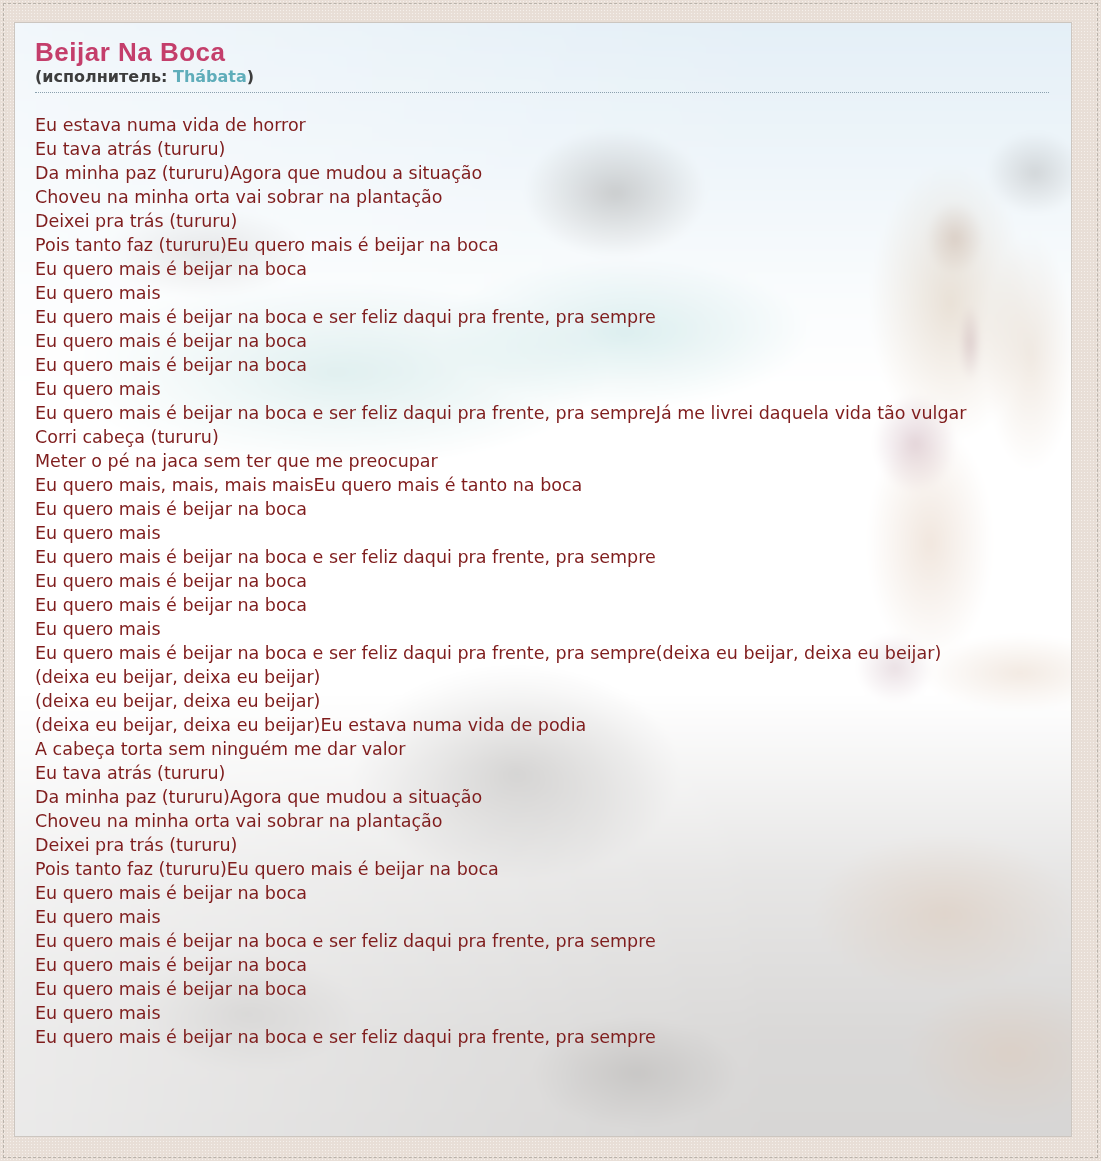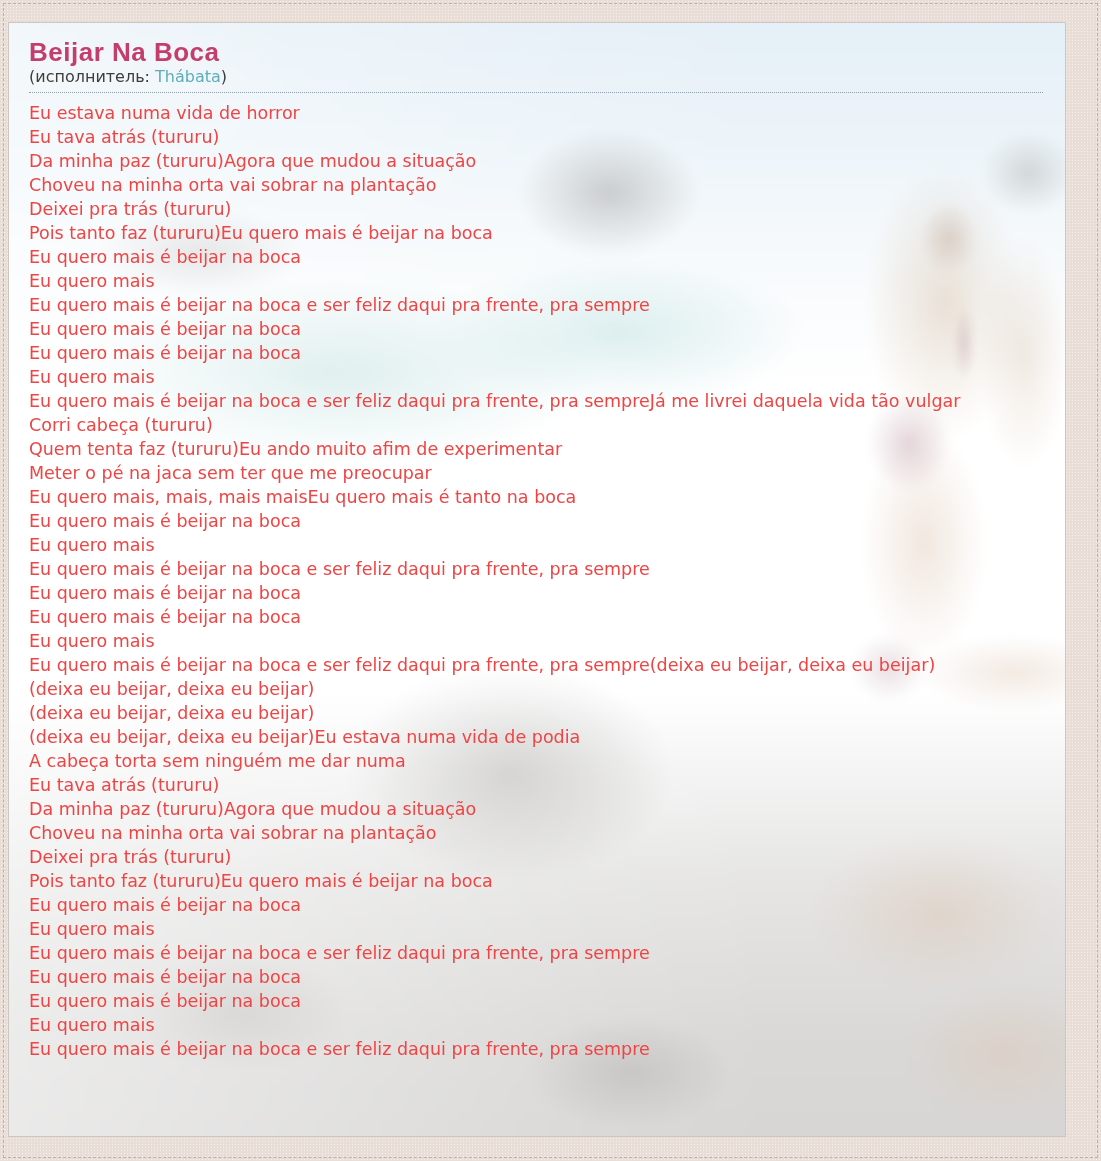--- a/index.html
+++ b/index.html
@@ -19,21 +19,21 @@
     background-size: 3px 3px;
   }
   .frame-dashed {
     position: absolute;
     inset: 3px;
     border: 1px dashed #b8b2aa;
     pointer-events: none;
   }
   .content-box {
     position: absolute;
-    left: 8px;
+    left: 14px;
     top: 22px;
     width: 1056px;
     height: 1113px;
     background: #fdfdfd;
     border: 1px solid #ccc6c0;
     
   }
   .photo {
     position: absolute;
     inset: 0;
@@ -86,36 +86,37 @@
     font-size: 26px;
     line-height: 30px;
     font-weight: bold;
     letter-spacing: 0.5px;
     color: #c43e6b;
   }
   .artist-line {
     font-size: 16px;
     line-height: 20px;
     color: #3d3d3d;
+    font-weight: bold;
   }
   .artist-link {
     color: #5fadba;
     text-decoration: none;
     cursor: pointer;
   }
   .header-divider {
     border-bottom: 1px dotted #8ba0ae;
     height: 5px;
     margin-right: 0;
   }
   .lyrics {
-    margin-top: 8px;
+    margin-top: 20px;
     font-size: 17.5px;
     line-height: 24px;
-    color: #ef4444;
+    color: #7f1d1d;
   }
   .lyric-line {
     white-space: pre;   
   }
 </style>
 </head>
 <body>
 
 <div class="page-frame">
   <div class="frame-dashed"></div>
@@ -140,34 +141,33 @@
           <div class="lyric-line">Deixei pra trás (tururu)</div>
           <div class="lyric-line">Pois tanto faz (tururu)Eu quero mais é beijar na boca</div>
           <div class="lyric-line">Eu quero mais é beijar na boca</div>
           <div class="lyric-line">Eu quero mais</div>
           <div class="lyric-line">Eu quero mais é beijar na boca e ser feliz daqui pra frente, pra sempre</div>
           <div class="lyric-line">Eu quero mais é beijar na boca</div>
           <div class="lyric-line">Eu quero mais é beijar na boca</div>
           <div class="lyric-line">Eu quero mais</div>
           <div class="lyric-line">Eu quero mais é beijar na boca e ser feliz daqui pra frente, pra sempreJá me livrei daquela vida tão vulgar</div>
           <div class="lyric-line">Corri cabeça (tururu)</div>
-          <div class="lyric-line">Quem tenta faz (tururu)Eu ando muito afim de experimentar</div>
           <div class="lyric-line">Meter o pé na jaca sem ter que me preocupar</div>
           <div class="lyric-line">Eu quero mais, mais, mais maisEu quero mais é tanto na boca</div>
           <div class="lyric-line">Eu quero mais é beijar na boca</div>
           <div class="lyric-line">Eu quero mais</div>
           <div class="lyric-line">Eu quero mais é beijar na boca e ser feliz daqui pra frente, pra sempre</div>
           <div class="lyric-line">Eu quero mais é beijar na boca</div>
           <div class="lyric-line">Eu quero mais é beijar na boca</div>
           <div class="lyric-line">Eu quero mais</div>
           <div class="lyric-line">Eu quero mais é beijar na boca e ser feliz daqui pra frente, pra sempre(deixa eu beijar, deixa eu beijar)</div>
           <div class="lyric-line">(deixa eu beijar, deixa eu beijar)</div>
           <div class="lyric-line">(deixa eu beijar, deixa eu beijar)</div>
           <div class="lyric-line">(deixa eu beijar, deixa eu beijar)Eu estava numa vida de podia</div>
-          <div class="lyric-line">A cabeça torta sem ninguém me dar numa</div>
+          <div class="lyric-line">A cabeça torta sem ninguém me dar valor</div>
           <div class="lyric-line">Eu tava atrás (tururu)</div>
           <div class="lyric-line">Da minha paz (tururu)Agora que mudou a situação</div>
           <div class="lyric-line">Choveu na minha orta vai sobrar na plantação</div>
           <div class="lyric-line">Deixei pra trás (tururu)</div>
           <div class="lyric-line">Pois tanto faz (tururu)Eu quero mais é beijar na boca</div>
           <div class="lyric-line">Eu quero mais é beijar na boca</div>
           <div class="lyric-line">Eu quero mais</div>
           <div class="lyric-line">Eu quero mais é beijar na boca e ser feliz daqui pra frente, pra sempre</div>
           <div class="lyric-line">Eu quero mais é beijar na boca</div>
           <div class="lyric-line">Eu quero mais é beijar na boca</div>

